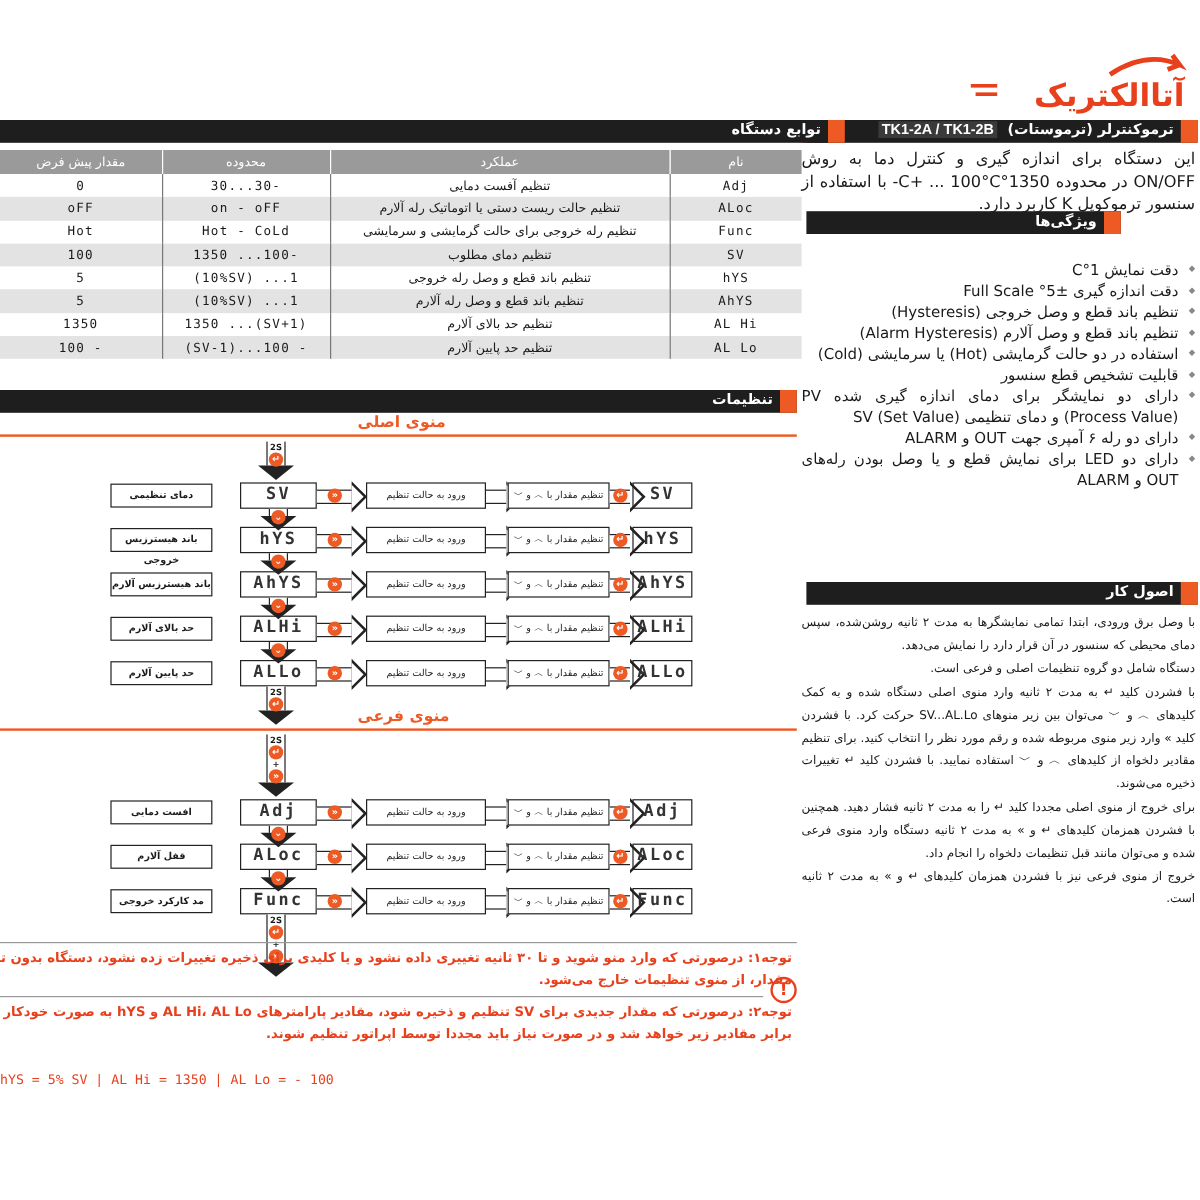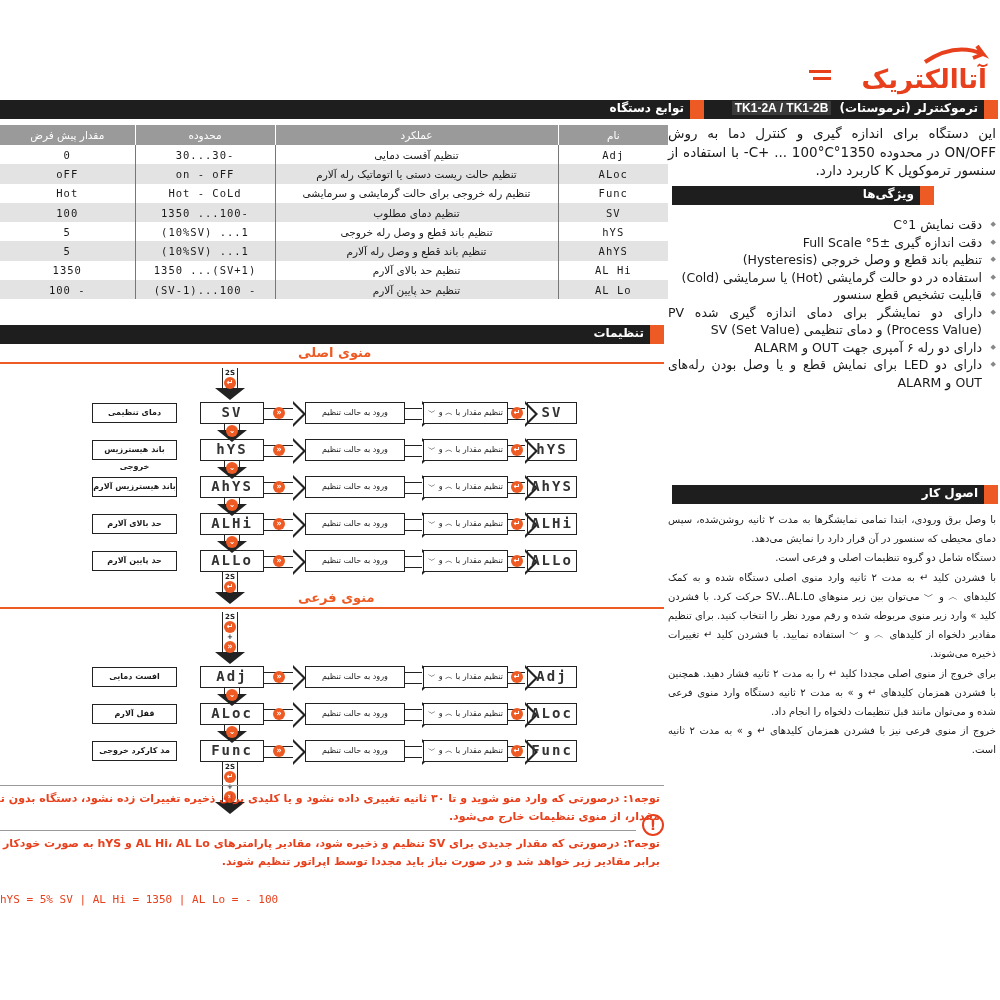--- a/index.html
+++ b/index.html
@@ -72,28 +72,29 @@
   <div class="accent"></div>
   <div class="title">
     <span>ترموکنترلر (ترموستات)</span>
     <span class="model">TK1-2A / TK1-2B</span>
   </div>
 </div>
 <div class="abs" style="left:668px; top:100px; width:4px; height:19px; background:#ee5a24;"></div>
 
 <div class="rcol" style="top:124px;">این دستگاه برای اندازه گیری و کنترل دما به روش ON/OFF در محدوده 1350°C+ ... 100°C- با استفاده از سنسور ترموکوپل K کاربرد دارد.</div>
 
-<div class="bar" style="left:672px; top:186px; width:262px;">
+<div class="bar" style="left:672px; top:176px; width:262px;">
   <div class="accent"></div>
   <div class="title">ویژگی‌ها</div>
 </div>
 <ul class="rcol feat-list" style="top:216px;">
   <li>دقت نمایش 1°C</li>
   <li>دقت اندازه گیری ±5° Full Scale</li>
   <li>تنظیم باند قطع و وصل خروجی (Hysteresis)</li>
+  <li>تنظیم باند قطع و وصل آلارم (Alarm Hysteresis)</li>
   <li>استفاده در دو حالت گرمایشی (Hot) یا سرمایشی (Cold)</li>
   <li>قابلیت تشخیص قطع سنسور</li>
   <li>دارای دو نمایشگر برای دمای اندازه گیری شده PV (Process Value) و دمای تنظیمی SV (Set Value)</li>
   <li>دارای دو رله ۶ آمپری جهت OUT و ALARM</li>
   <li>دارای دو LED برای نمایش قطع و یا وصل بودن رله‌های OUT و ALARM</li>
 </ul>
 
 <div class="bar" style="left:672px; top:485px; width:326px;">
   <div class="accent"></div>
   <div class="title">اصول کار</div>

